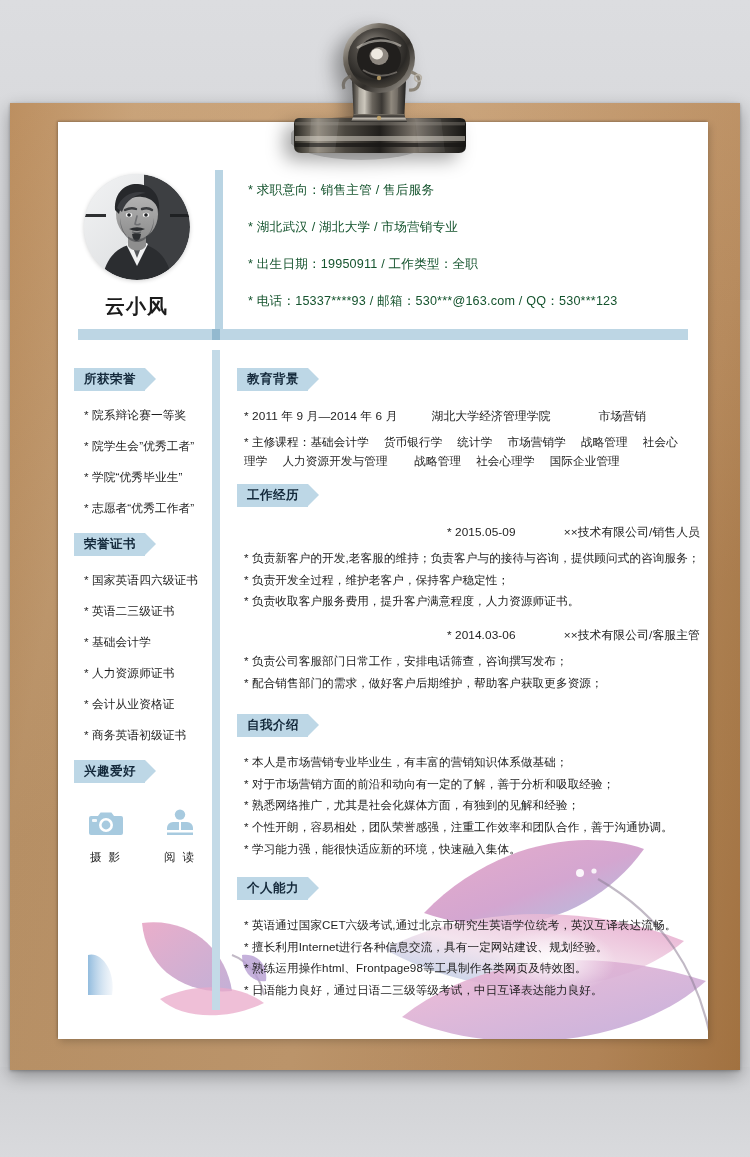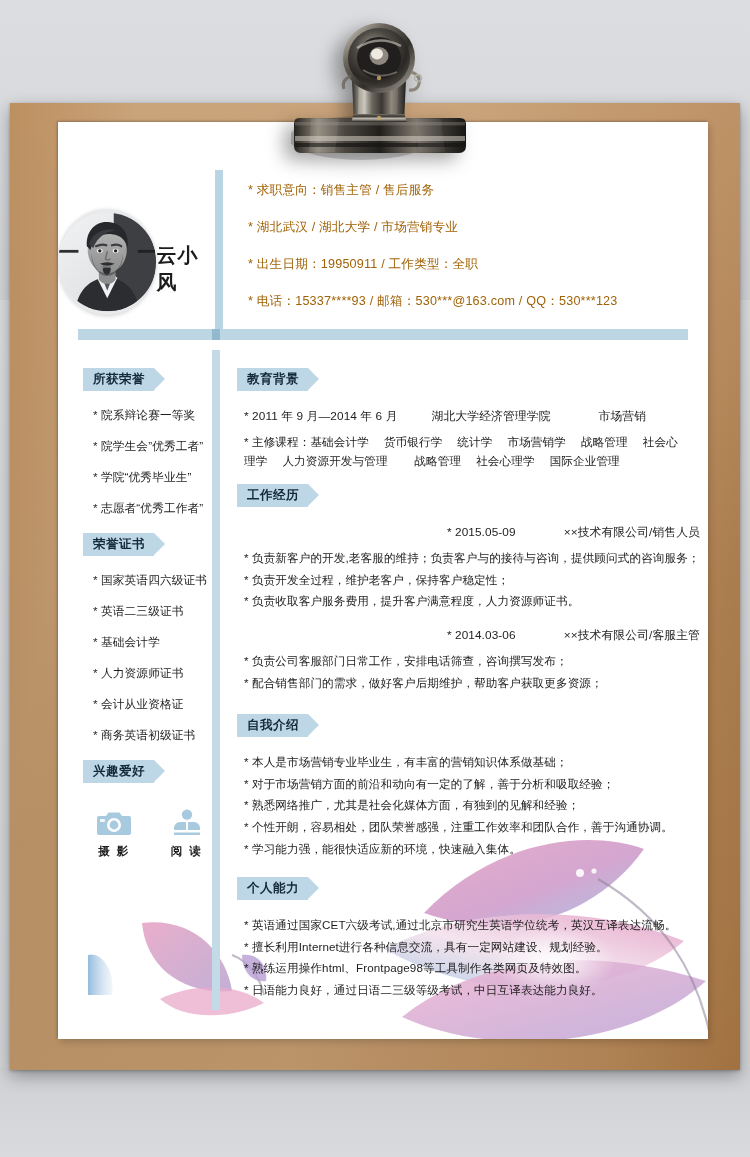--- a/index.html
+++ b/index.html
@@ -87,21 +87,21 @@
   .header {
     position: relative;
     z-index: 2;
     display: flex;
     padding: 46px 0 0 0;
     height: 228px;
   }
   .avatar-col {
     width: 157px;
     display: flex;
-    flex-direction: row;
+    flex-direction: column;
     align-items: center;
     padding-top: 6px;
   }
   .avatar {
     width: 106px; height: 106px;
     border-radius: 50%;
     overflow: hidden;
     background: #e8eaec;
     position: relative;
     box-shadow: 0 1px 4px rgba(0,0,0,0.18);
@@ -122,21 +122,21 @@
     height: 166px;
     flex: 0 0 8px;
   }
 
   .contact {
     flex: 1;
     padding: 14px 0 0 25px;
   }
   .contact-line {
     font-size: 12.6px;
-    color: #a16207;
+    color: #14532d;
     margin-bottom: 20px;
     white-space: nowrap;
     letter-spacing: 0.2px;
   }
 
   
   .band {
     position: absolute;
     left: 20px;
     top: 207px;
@@ -158,21 +158,21 @@
   
   .body-cols {
     position: relative;
     z-index: 2;
     display: flex;
     height: 689px;
   }
   .left-col {
     width: 154px;
     flex: 0 0 154px;
-    padding-left: 25px;
+    padding-left: 16px;
     padding-top: 18px;
   }
   .col-rule {
     width: 8px;
     flex: 0 0 8px;
     background: #c3dae7;
     height: 660px;
     margin-top: 0;
   }
   .right-col {
@@ -218,25 +218,24 @@
 
   
   .hobbies {
     display: flex;
     padding: 18px 0 0 6px;
     gap: 22px;
   }
   .hobby { width: 52px; text-align: center; }
   .hobby svg { display: block; margin: 0 auto; }
   .hobby-label {
-    margin-top: 7px;
+    margin-top: 13px;
     font-size: 11.5px;
     color: #1d1d1d;
     letter-spacing: 2px;
-    font-weight: bold;
   }
 
   
   .sect { margin-bottom: 6px; }
   .sect-body { padding: 9px 0 0 7px; }
   .row {
     font-size: 11.6px;
     color: #1d1d1d;
     margin-bottom: 5px;
     letter-spacing: 0.1px;

